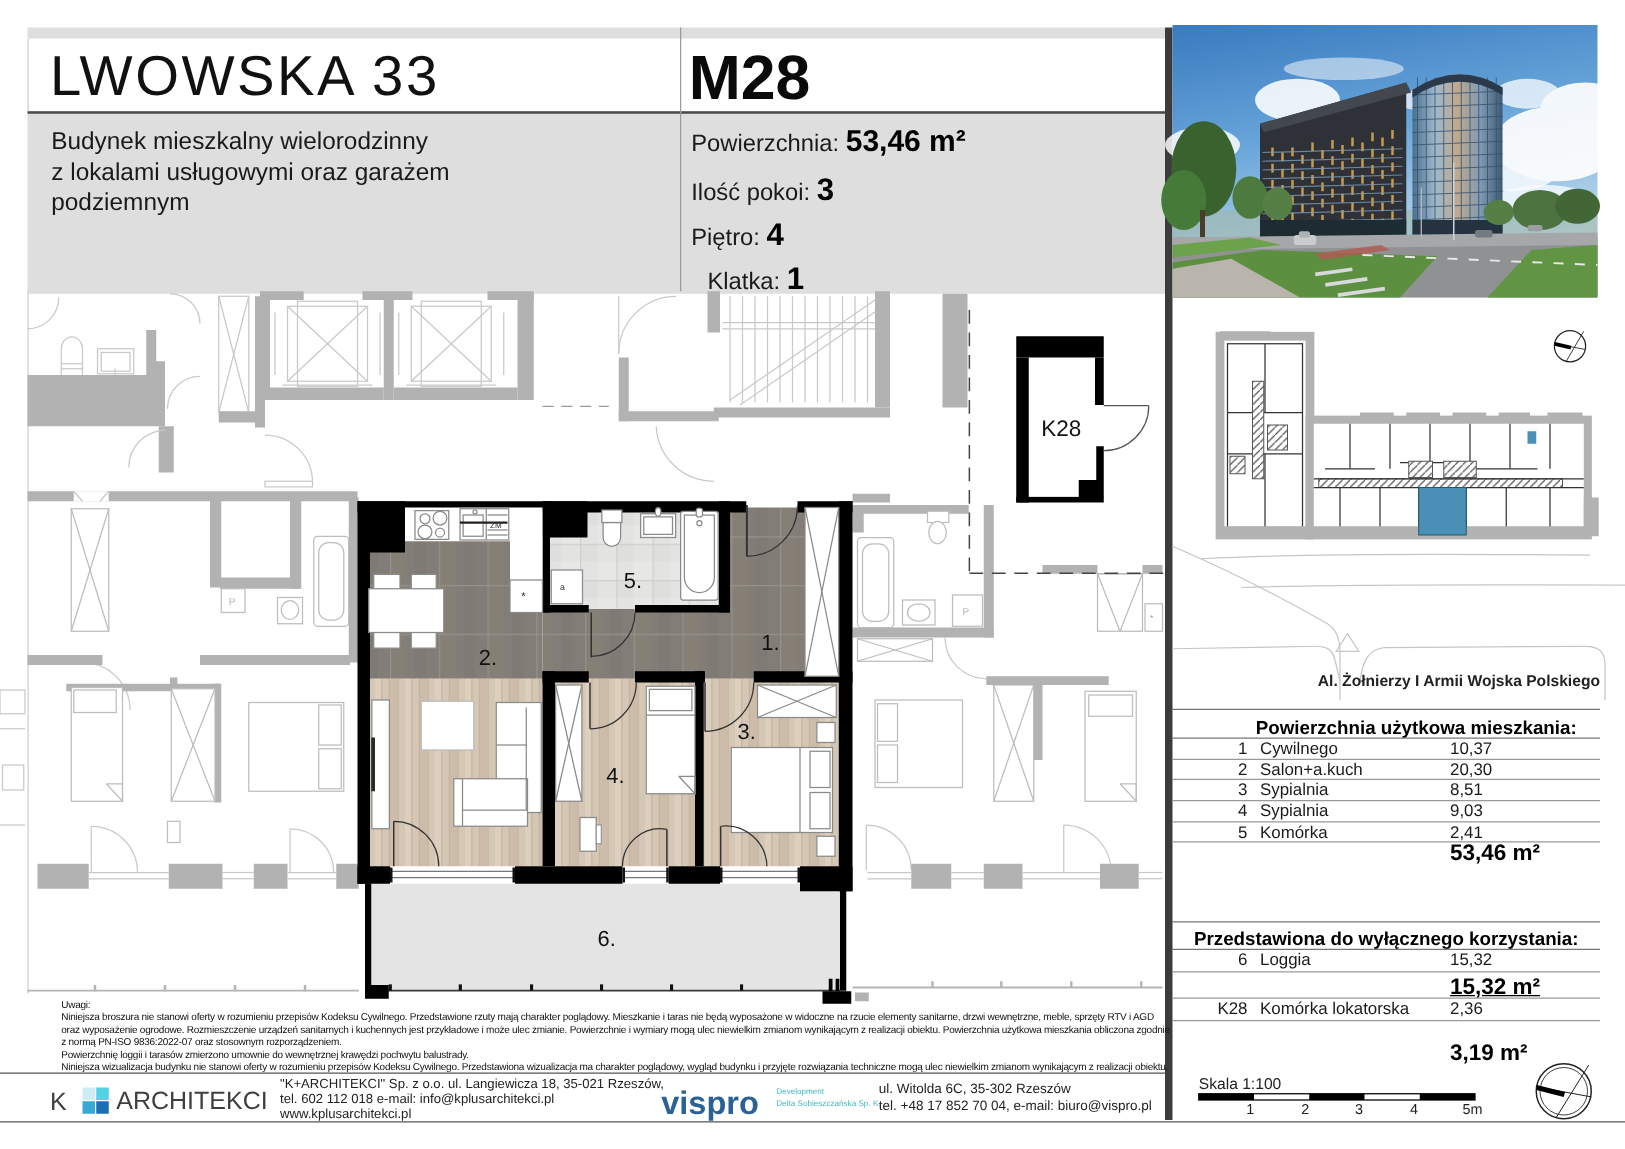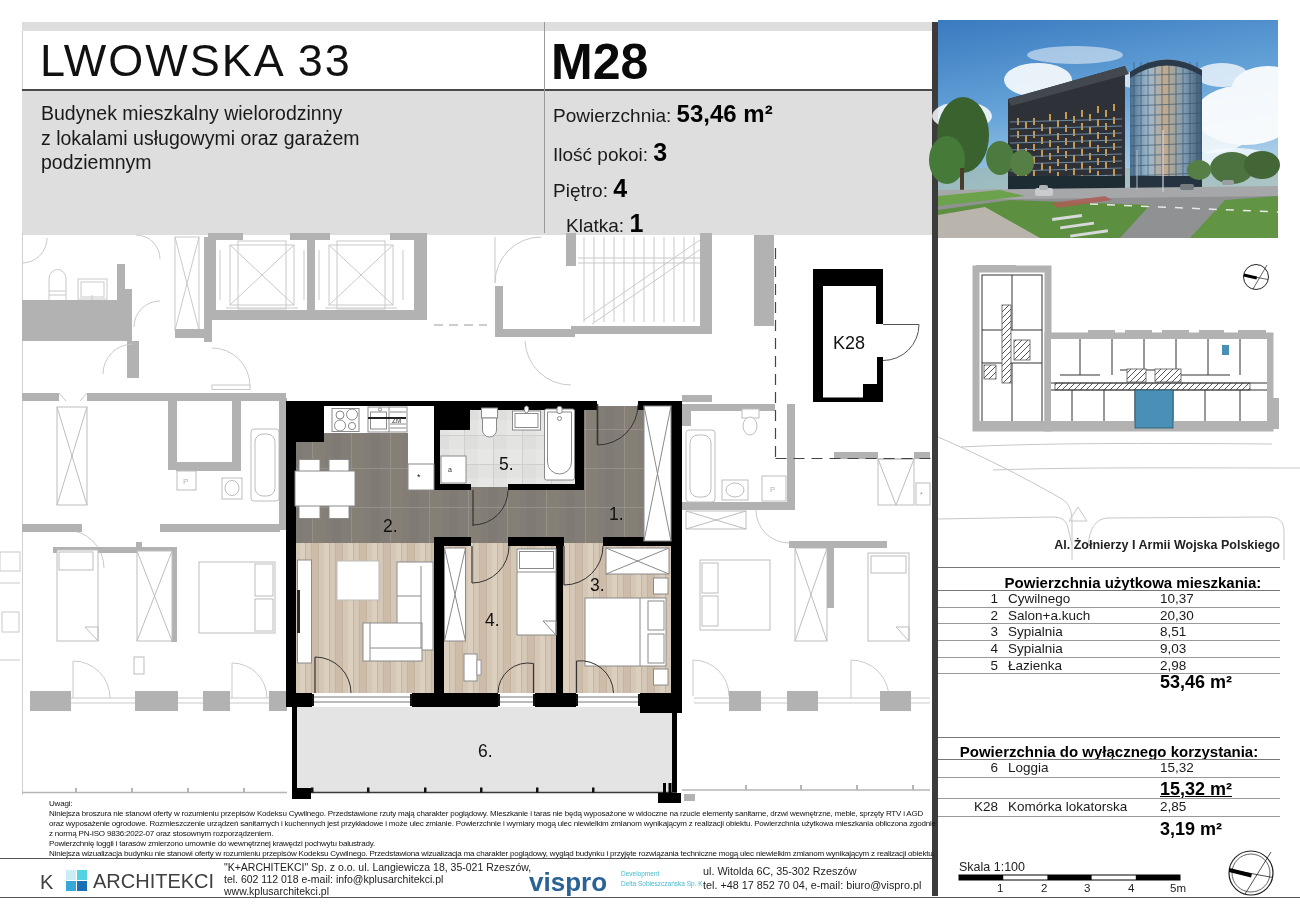--- a/index.html
+++ b/index.html
@@ -784,45 +784,45 @@
       <span style="position:absolute;left:70px;">Sypialnia</span>
       <span style="position:absolute;left:222px;">8,51</span>
     </div>
   <div style="position:relative;height:15.7px;border-bottom:1px solid #999;">
       <span style="position:absolute;right:282px;">4</span>
       <span style="position:absolute;left:70px;">Sypialnia</span>
       <span style="position:absolute;left:222px;">9,03</span>
     </div>
   <div style="position:relative;height:15.7px;border-bottom:1px solid #999;">
       <span style="position:absolute;right:282px;">5</span>
-      <span style="position:absolute;left:70px;">Łazienka</span>
-      <span style="position:absolute;left:222px;">2,98</span>
+      <span style="position:absolute;left:70px;">Komórka</span>
+      <span style="position:absolute;left:222px;">2,41</span>
     </div>
 </div>
 
 <div class="abs" style="left:1160px;top:672px;font-size:18px;font-weight:bold;color:#000;">53,46 m²</div>
 
 <div class="abs" style="left:938px;top:737px;width:342px;border-top:1px solid #777;"></div>
-<div class="abs" style="left:938px;top:743px;width:342px;text-align:center;font-size:15px;font-weight:bold;color:#000;">Powierzchnia do wyłącznego korzystania:</div>
+<div class="abs" style="left:938px;top:743px;width:342px;text-align:center;font-size:15px;font-weight:bold;color:#000;">Przedstawiona do wyłącznego korzystania:</div>
 <div class="abs" style="left:938px;top:759px;width:342px;border-top:1px solid #777;"></div>
 <div class="abs" style="left:938px;top:760px;width:342px;font-size:13.5px;color:#1a1a1a;">
   <div style="position:relative;height:16.6px;border-bottom:1px solid #999;">
       <span style="position:absolute;right:282px;">6</span>
       <span style="position:absolute;left:70px;">Loggia</span>
       <span style="position:absolute;left:222px;">15,32</span>
     </div>
   <div style="position:relative;height:20.5px;border-bottom:1px solid #999;">
       <span style="position:absolute;left:222px;top:1px;font-size:18px;font-weight:bold;color:#000;text-decoration:underline;">15,32 m²</span>
     </div>
   <div style="position:relative;height:16.6px;border-bottom:1px solid #999;">
       <span style="position:absolute;right:282px;">K28</span>
       <span style="position:absolute;left:70px;">Komórka lokatorska</span>
-      <span style="position:absolute;left:222px;">2,85</span>
+      <span style="position:absolute;left:222px;">2,36</span>
     </div>
-  <div style="position:relative;height:20.5px;">
+  <div style="position:relative;height:20.5px;margin-top:13px;">
       <span style="position:absolute;left:222px;top:2px;font-size:18px;font-weight:bold;color:#000;">3,19 m²</span>
     </div>
 </div>
 
 <div class="abs" style="left:959px;top:860px;font-size:12.5px;color:#222;">Skala 1:100</div>
 
 <div class="abs" style="left:938px;top:882px;width:342px;height:12px;font-size:11.5px;color:#222;">
   <span style="position:absolute;left:997px;margin-left:-938px;">1</span>
   <span style="position:absolute;left:1041px;margin-left:-938px;">2</span>
   <span style="position:absolute;left:1084px;margin-left:-938px;">3</span>

